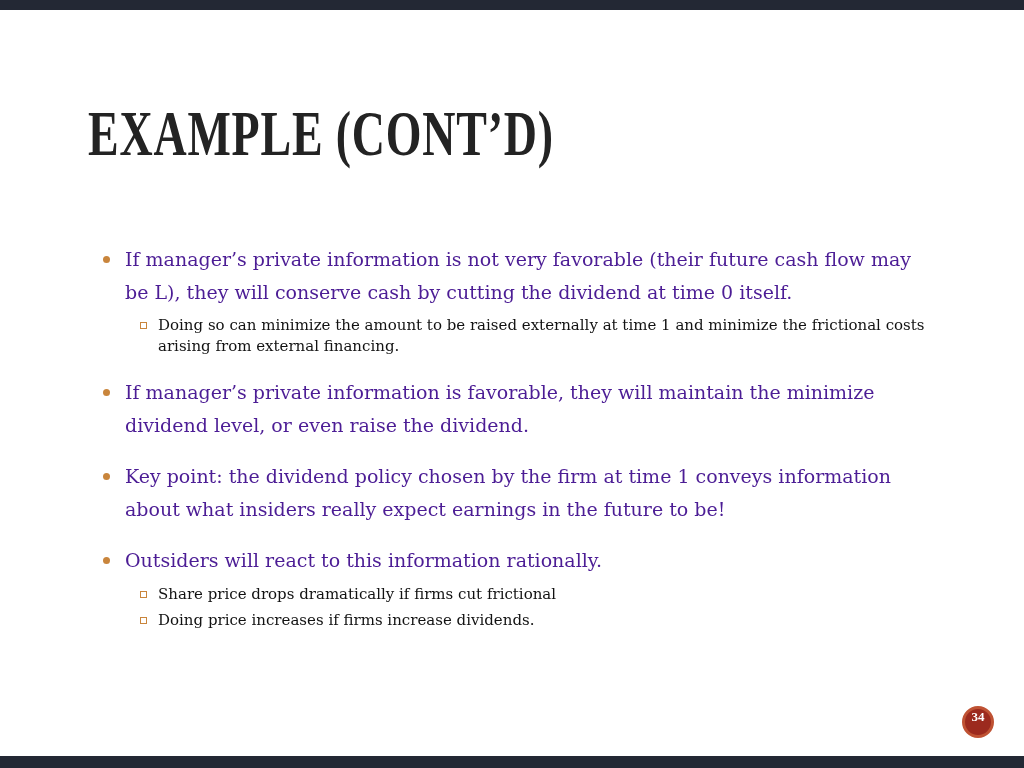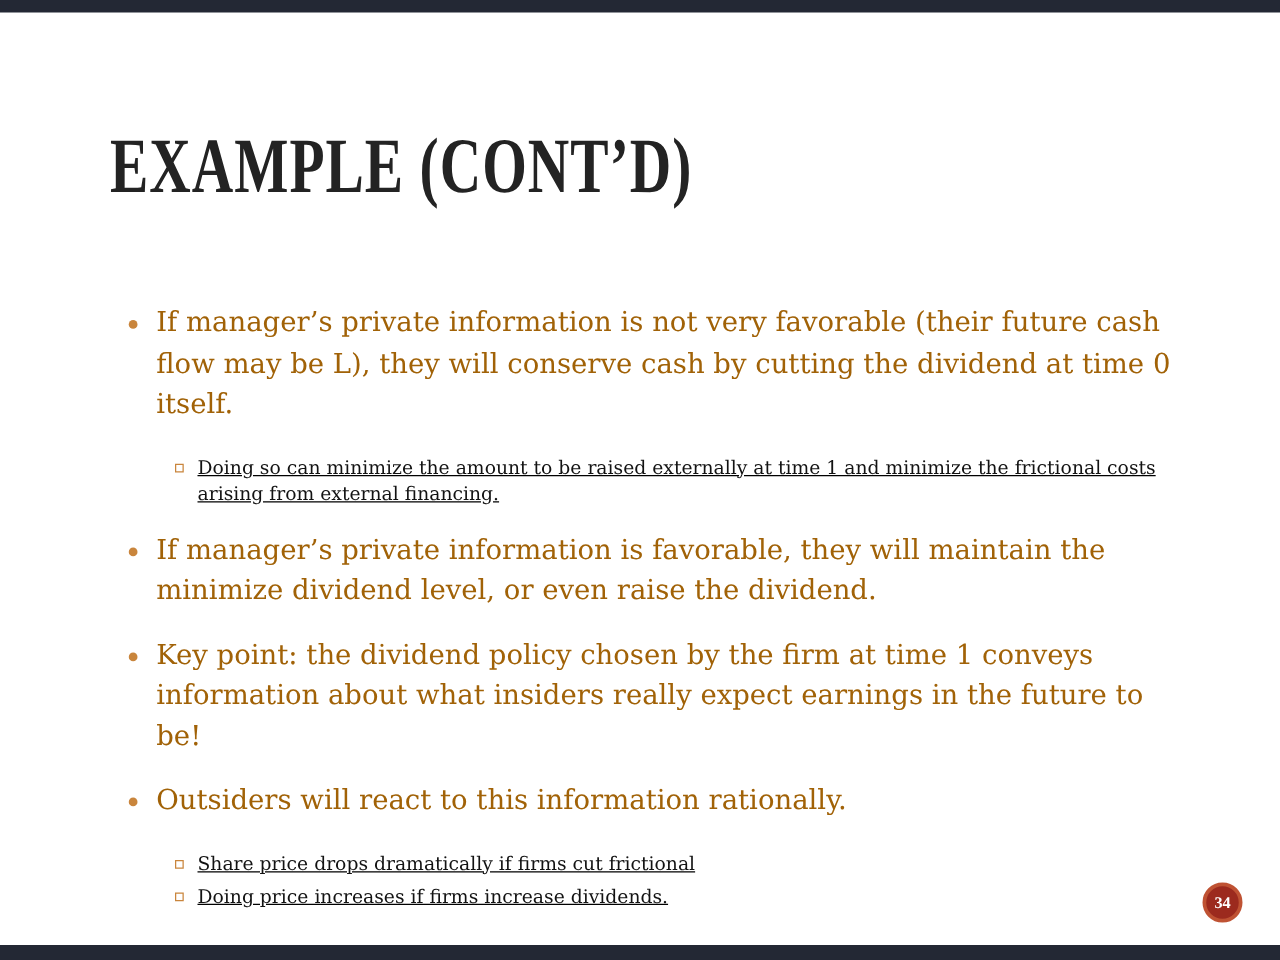--- a/index.html
+++ b/index.html
@@ -47,26 +47,26 @@
   .dot {
     flex: 0 0 auto;
     width: 7px;
     height: 7px;
     border-radius: 50%;
     background: #c9853c;
     margin: 13px 15px 0 3px;
   }
   .btext {
     margin: 0;
-    font-size: 22px;
+    font-size: 19px;
     line-height: 32.5px;
-    color: #a16207;
+    color: #4c1d95;
     max-width: 815px;
   }
-  .subs { padding-left: 40px; margin-top: 23px; text-decoration: underline; }
+  .subs { padding-left: 40px; margin-top: 7px; }
   .sub { display: flex; margin-top: 5px; }
   .sq {
     flex: 0 0 auto;
     width: 5px;
     height: 5px;
     border: 1.5px solid #c9853c;
     background: transparent;
     margin: 7px 11px 0 0;
   }
   .stext {
@@ -80,21 +80,20 @@
   .badge {
     position: absolute;
     right: 30px;
     bottom: 30px;
     width: 26px;
     height: 26px;
     border-radius: 50%;
     background: #9c2a1e;
     border: 3px solid #bf5233;
     display: flex;
-    align-items: center;
     justify-content: center;
   }
   .badge span {
     color: #ffffff;
     font-family: "Liberation Serif", serif;
     font-weight: 700;
     font-size: 13px;
   }
 </style>
 </head>

